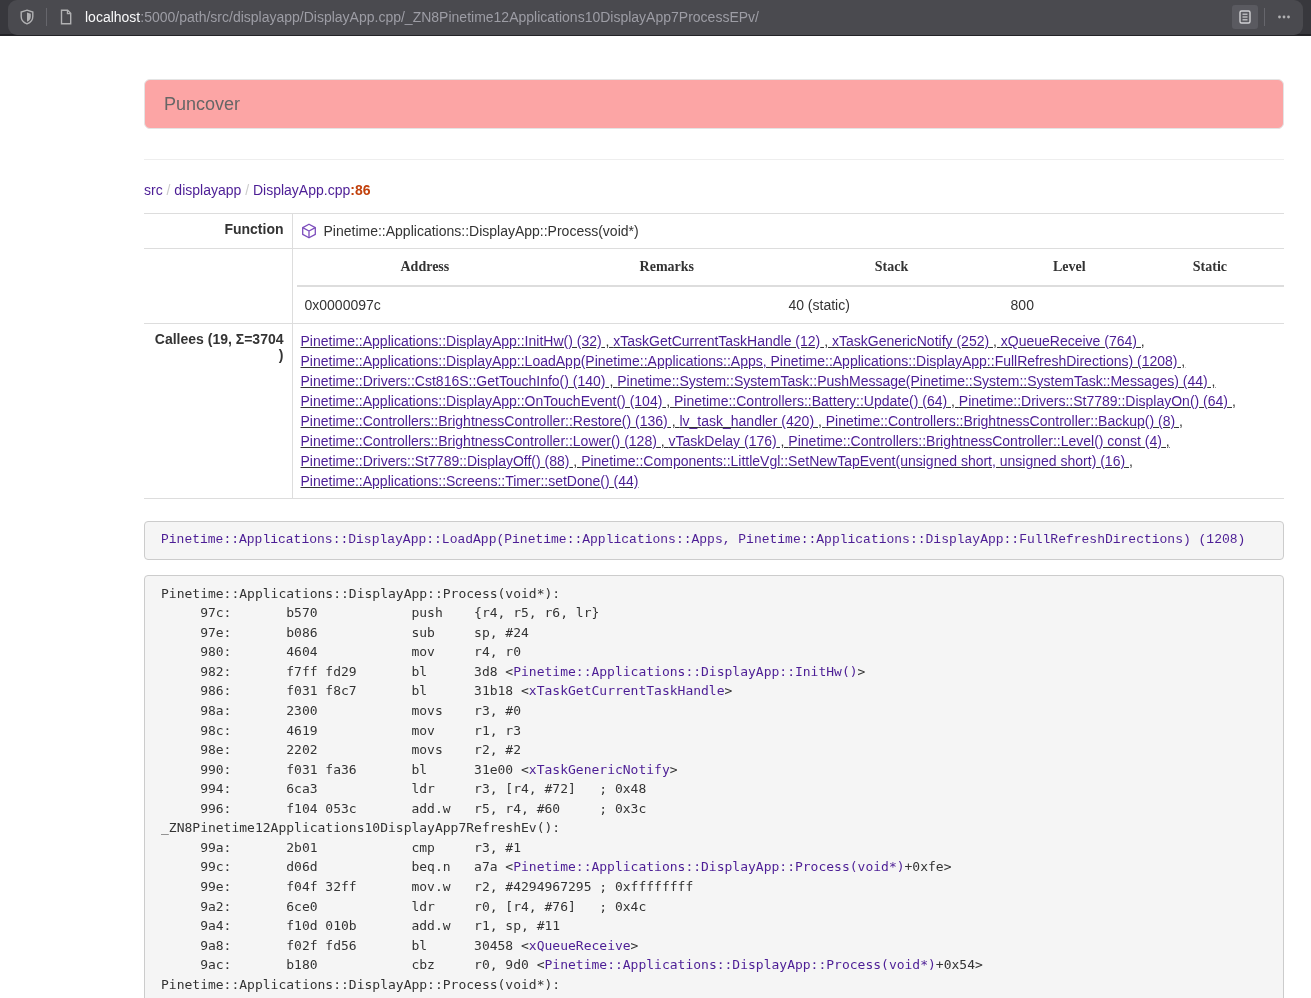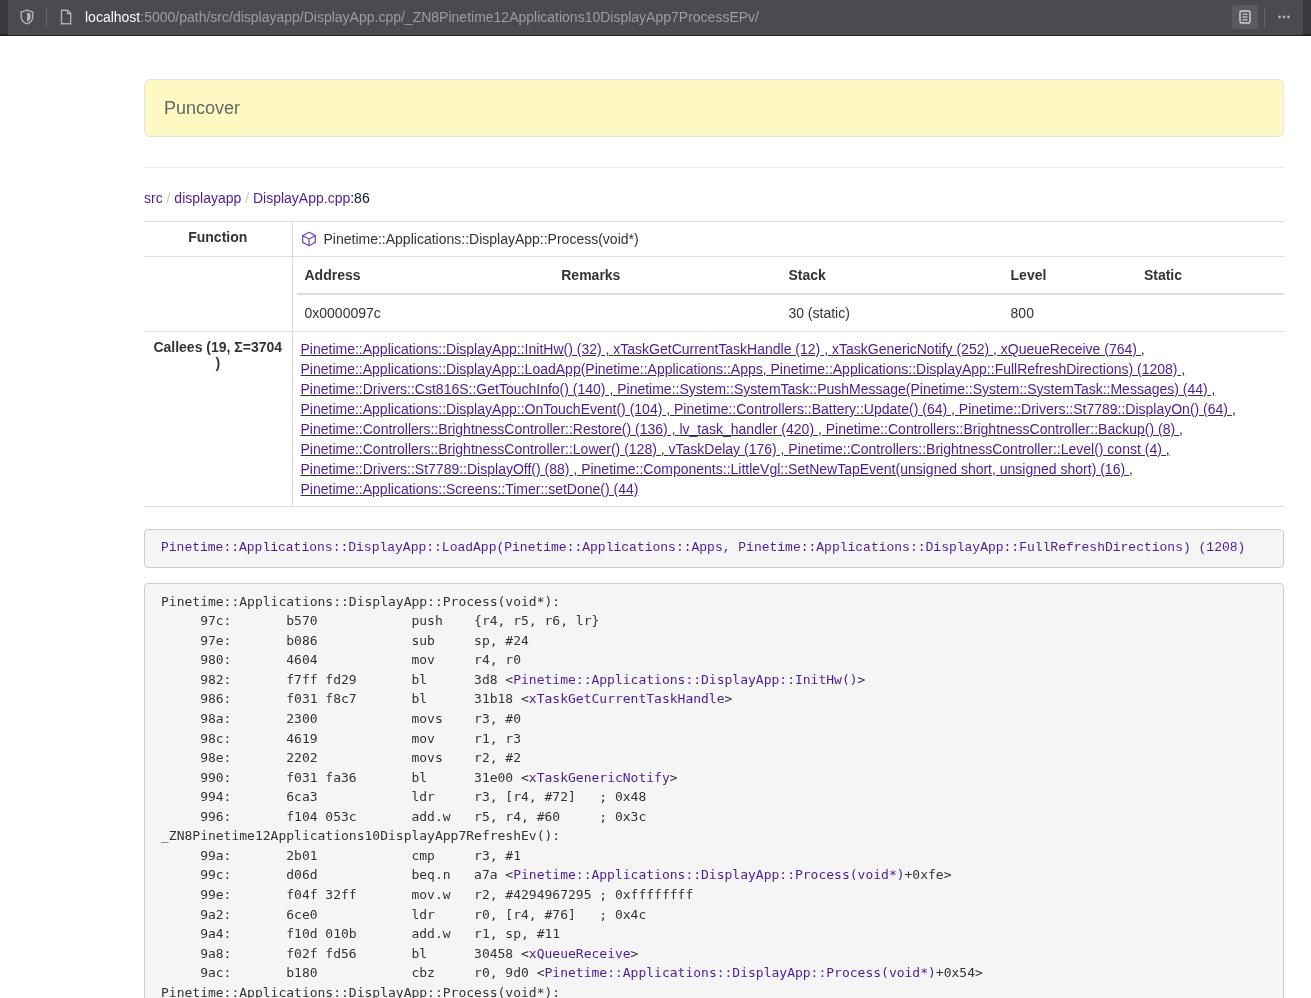--- a/index.html
+++ b/index.html
@@ -8,61 +8,61 @@
     background: #ffffff;
     font-family: "Liberation Sans", sans-serif;
     cursor: default;
   }
   
   .chrome {
     height: 36px; background: #38383d; border-bottom: 2px solid #232327;
     display: flex; align-items: center; padding: 0 8px;
   }
   .urlbar {
-    flex: 1; height: 35px; background: #4a4a4f; border-radius: 0;
+    flex: 1; height: 35px; background: #4a4a4f; border-radius: 9px;
     display: flex; align-items: center; padding: 0 6px; min-width: 0;
   }
   .identity { display: flex; align-items: center; }
   .icon-btn { display: flex; align-items: center; justify-content: center;
     width: 26px; height: 24px; border-radius: 3px; flex: 0 0 auto; }
   .icon-btn.boxed { background: #5a5a60; }
   .vsep { width: 1px; height: 18px; background: #66666c; margin: 0 6px; flex: 0 0 auto; }
   .url-text {
     flex: 1; min-width: 0; margin-left: 6px;
     font-size: 14px; white-space: nowrap; overflow: hidden;
   }
   .url-host { color: #f9f9fa; }
   .url-rest { color: #9d9da5; }
   
   .container { margin-left: 144px; width: 1140px; color: #333; font-size: 14px; }
   .brand-panel {
-    margin-top: 43px; height: 58px; background: #fef9c3;
+    margin-top: 43px; height: 50px; background: #fca5a5;
     border: 1px solid #e4e4e4; border-radius: 6px;
     display: flex; align-items: center; padding: 0 19px; margin-bottom: 30px;
   }
   .brand { font-size: 18px; color: #666; text-decoration: none; cursor: pointer; }
   .rule { border: 0; border-top: 1px solid #eee; margin: 0 0 20px 0; }
   .breadcrumb { font-size: 14px; line-height: 20px; margin-bottom: 13px; }
   .lnk { color: #4c1d95; text-decoration: none; cursor: pointer; }
   .bc-sep { color: #ccc; }
-  .bc-suffix { color: #0f172a; }
+  .bc-suffix { color: #c2410c; font-weight: bold; }
   
   table.main { width: 100%; border-collapse: collapse; border-bottom: 1px solid #ddd; }
   table.main > tbody > tr { border-top: 1px solid #ddd; }
   table.main > tbody > tr > th {
-    width: 148px; text-align: center; vertical-align: top;
+    width: 148px; text-align: right; vertical-align: top;
     padding: 7px 8px; font-weight: bold; border-right: 1px solid #ddd; font-size: 14px;
   }
   table.main > tbody > tr > td { padding: 7px 8px; vertical-align: top; line-height: 20px; }
   table.main > tbody > tr > td.nopad { padding: 0 0 0 4px; }
   .func-cell { display: flex; align-items: center; gap: 7px; }
   table.detail { width: 100%; border-collapse: collapse; }
   table.detail th {
-    text-align: left; font-weight: bold; padding: 8px;
-    border-bottom: 2px solid #ddd; font-size: 14px;
+    text-align: center; font-weight: bold; padding: 8px;
+    border-bottom: 2px solid #ddd; font-size: 14px; font-family: Liberation Serif, serif;
   }
   table.detail td { padding: 8px; border-bottom: 0; }
   table.detail .c0 { width: 26%; } table.detail .c1 { width: 23%; }
   table.detail .c2 { width: 22.5%; } table.detail .c3 { width: 13.5%; }
   table.detail .c4 { width: 15%; margin-left: 47px; }
   .callees { line-height: 20px; text-decoration: underline; }
   .callee-sep { color: #333; }
   
   pre.codeblock {
     background: #f5f5f5; border: 1px solid #ccc; border-radius: 4px;
@@ -149,21 +149,21 @@
               <tr>
                 <th class="c0">Address</th>
                 <th class="c1">Remarks</th>
                 <th class="c2">Stack</th>
                 <th class="c3">Level</th>
                 <th class="c4">Static</th>
               </tr>
               <tr>
                 <td>0x0000097c</td>
                 <td></td>
-                <td>30 (static)</td>
+                <td>40 (static)</td>
                 <td>800</td>
                 <td></td>
               </tr>
             </tbody>
           </table>
         </td>
       </tr>
       <tr>
         <th>Callees (19, Σ=3704 )</th>
         <td class="callees"><a class="lnk">Pinetime::Applications::DisplayApp::InitHw() (32)</a><span class="callee-sep"> , </span><a class="lnk">xTaskGetCurrentTaskHandle (12)</a><span class="callee-sep"> , </span><a class="lnk">xTaskGenericNotify (252)</a><span class="callee-sep"> , </span><a class="lnk">xQueueReceive (764)</a><span class="callee-sep"> , </span><a class="lnk">Pinetime::Applications::DisplayApp::LoadApp(Pinetime::Applications::Apps, Pinetime::Applications::DisplayApp::FullRefreshDirections) (1208)</a><span class="callee-sep"> , </span><a class="lnk">Pinetime::Drivers::Cst816S::GetTouchInfo() (140)</a><span class="callee-sep"> , </span><a class="lnk">Pinetime::System::SystemTask::PushMessage(Pinetime::System::SystemTask::Messages) (44)</a><span class="callee-sep"> , </span><a class="lnk">Pinetime::Applications::DisplayApp::OnTouchEvent() (104)</a><span class="callee-sep"> , </span><a class="lnk">Pinetime::Controllers::Battery::Update() (64)</a><span class="callee-sep"> , </span><a class="lnk">Pinetime::Drivers::St7789::DisplayOn() (64)</a><span class="callee-sep"> , </span><a class="lnk">Pinetime::Controllers::BrightnessController::Restore() (136)</a><span class="callee-sep"> , </span><a class="lnk">lv_task_handler (420)</a><span class="callee-sep"> , </span><a class="lnk">Pinetime::Controllers::BrightnessController::Backup() (8)</a><span class="callee-sep"> , </span><a class="lnk">Pinetime::Controllers::BrightnessController::Lower() (128)</a><span class="callee-sep"> , </span><a class="lnk">vTaskDelay (176)</a><span class="callee-sep"> , </span><a class="lnk">Pinetime::Controllers::BrightnessController::Level() const (4)</a><span class="callee-sep"> , </span><a class="lnk">Pinetime::Drivers::St7789::DisplayOff() (88)</a><span class="callee-sep"> , </span><a class="lnk">Pinetime::Components::LittleVgl::SetNewTapEvent(unsigned short, unsigned short) (16)</a><span class="callee-sep"> , </span><a class="lnk">Pinetime::Applications::Screens::Timer::setDone() (44)</a></td>

